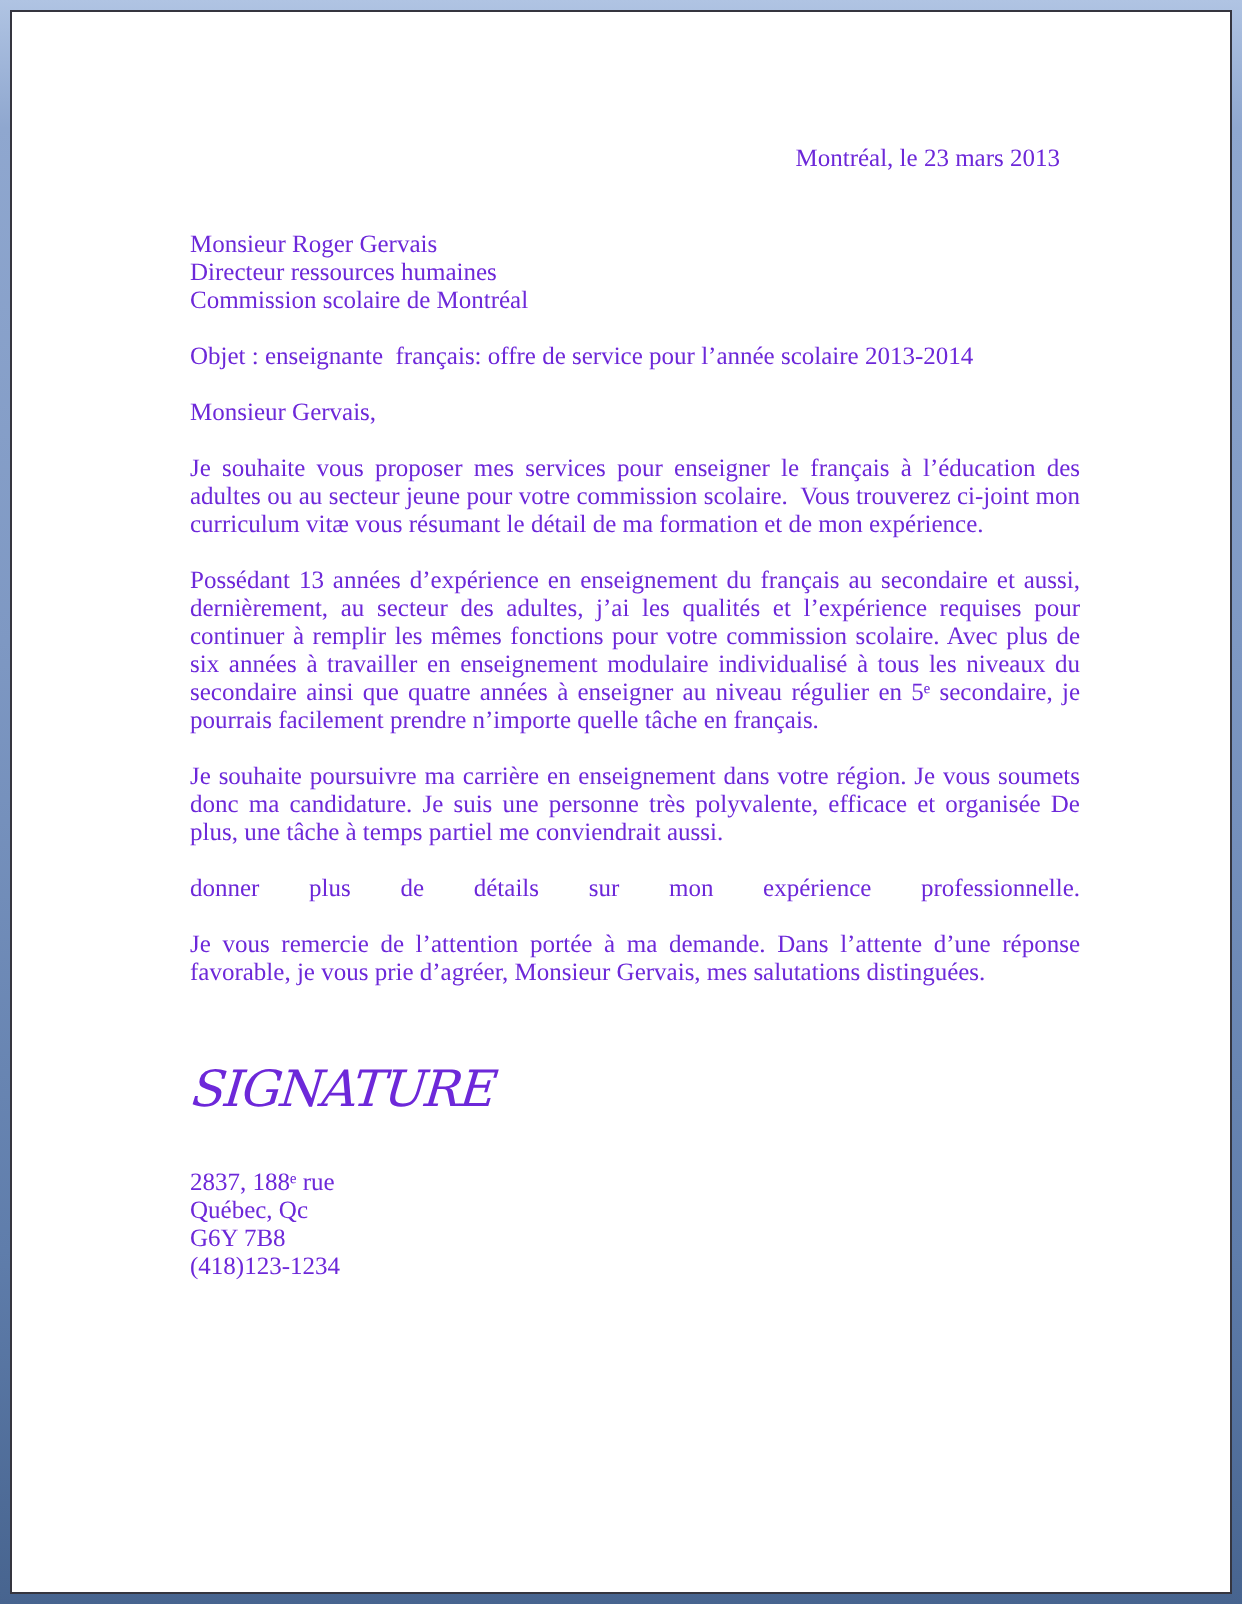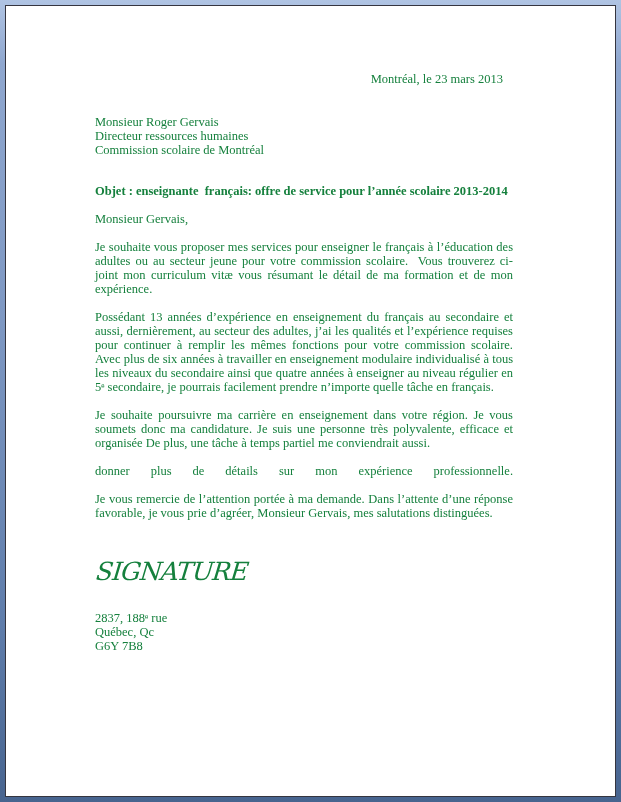--- a/index.html
+++ b/index.html
@@ -16,37 +16,36 @@
     height: 802px;
     padding: 5px;
     background: linear-gradient(180deg, #b0c4e3 0%, #8fa7cf 8%, #7e98c3 40%, #5f7dab 78%, #47648f 100%);
   }
   .page {
     box-sizing: border-box;
     width: 100%;
     height: 100%;
     background: #ffffff;
     border: 1px solid #35353f;
-    padding: 66px 102px 20px 89px;
+    padding: 66px 75px 20px 89px;
     font-family: "Liberation Serif", "DejaVu Serif", serif;
     font-size: 12.5px;
     line-height: 14px;
-    color: #15803d;
+    color: #6d28d9;
   }
   .date {
     text-align: right;
     padding-right: 10px;
     margin-bottom: 29px;
     white-space: pre-wrap;
   }
-  .recipient { margin-bottom: 27px; }
+  .recipient { margin-bottom: 14px; }
   .subject {
     margin-bottom: 14px;
     white-space: pre-wrap;
-    font-weight: bold;
   }
   .salutation { margin-bottom: 14px; }
   .para {
     margin: 0 0 14px 0;
     text-align: justify;
     white-space: pre-wrap;
   }
   .justify-line {
     text-align: justify;
     text-align-last: justify;
@@ -94,16 +93,17 @@
     </div>
 
     <p class="para para-closing">Je vous remercie de l’attention portée à ma demande. Dans l’attente d’une réponse favorable, je vous prie d’agréer, Monsieur Gervais, mes salutations distinguées.</p>
 
     <div class="signature-script">SIGNATURE</div>
 
     <div class="sender">
       <div>2837, 188ᵉ rue</div>
       <div>Québec, Qc</div>
       <div>G6Y 7B8</div>
+      <div>(418)123-1234</div>
     </div>
 
   </div>
 </div>
 
 </body></html>

